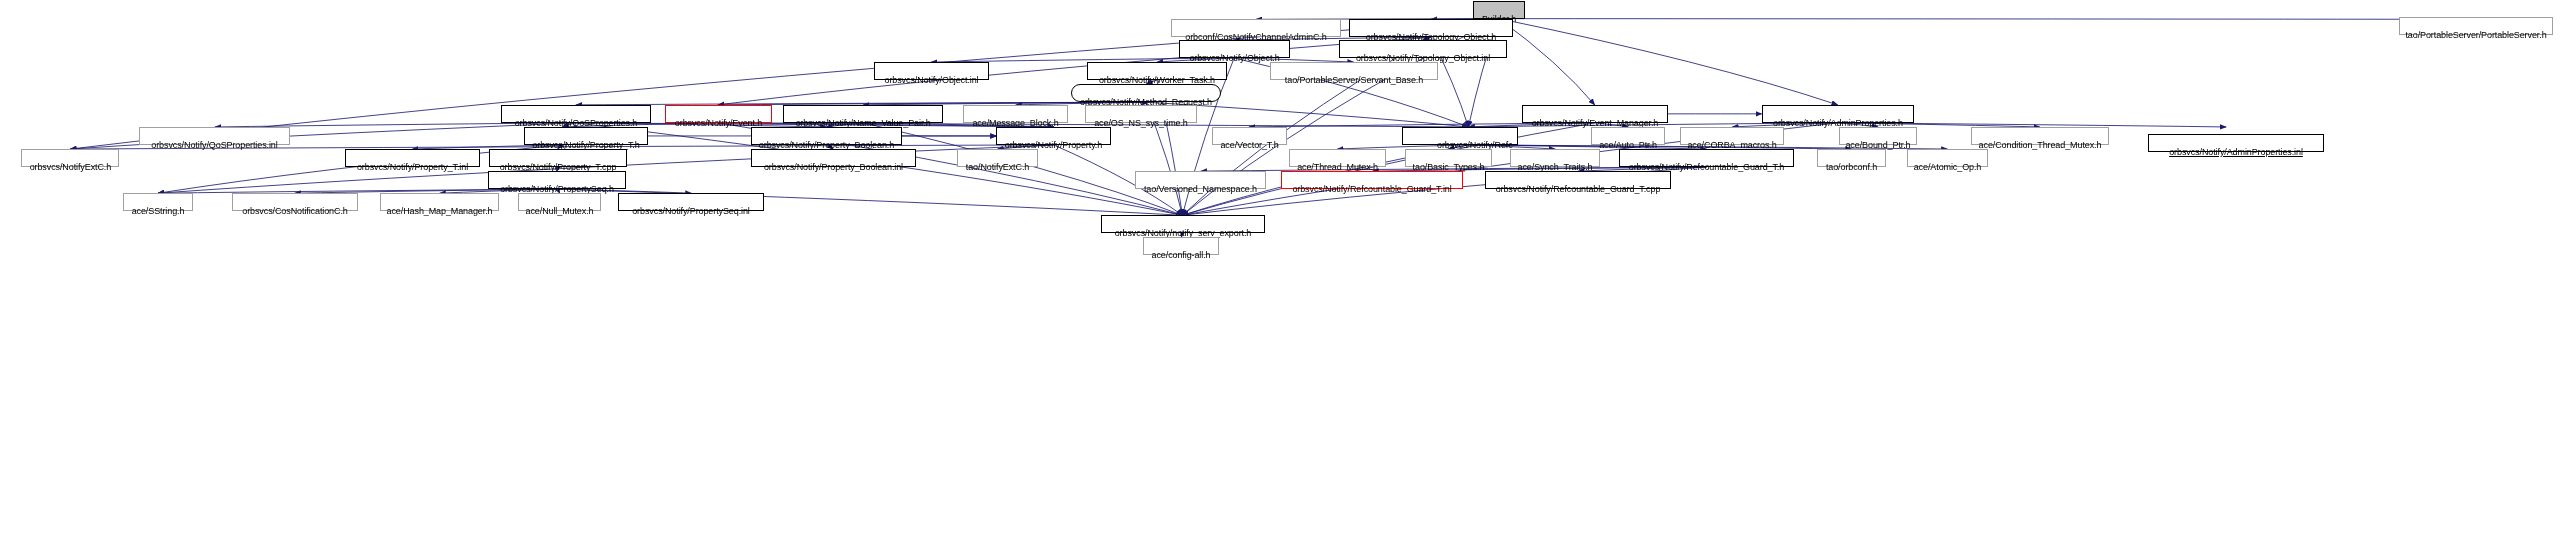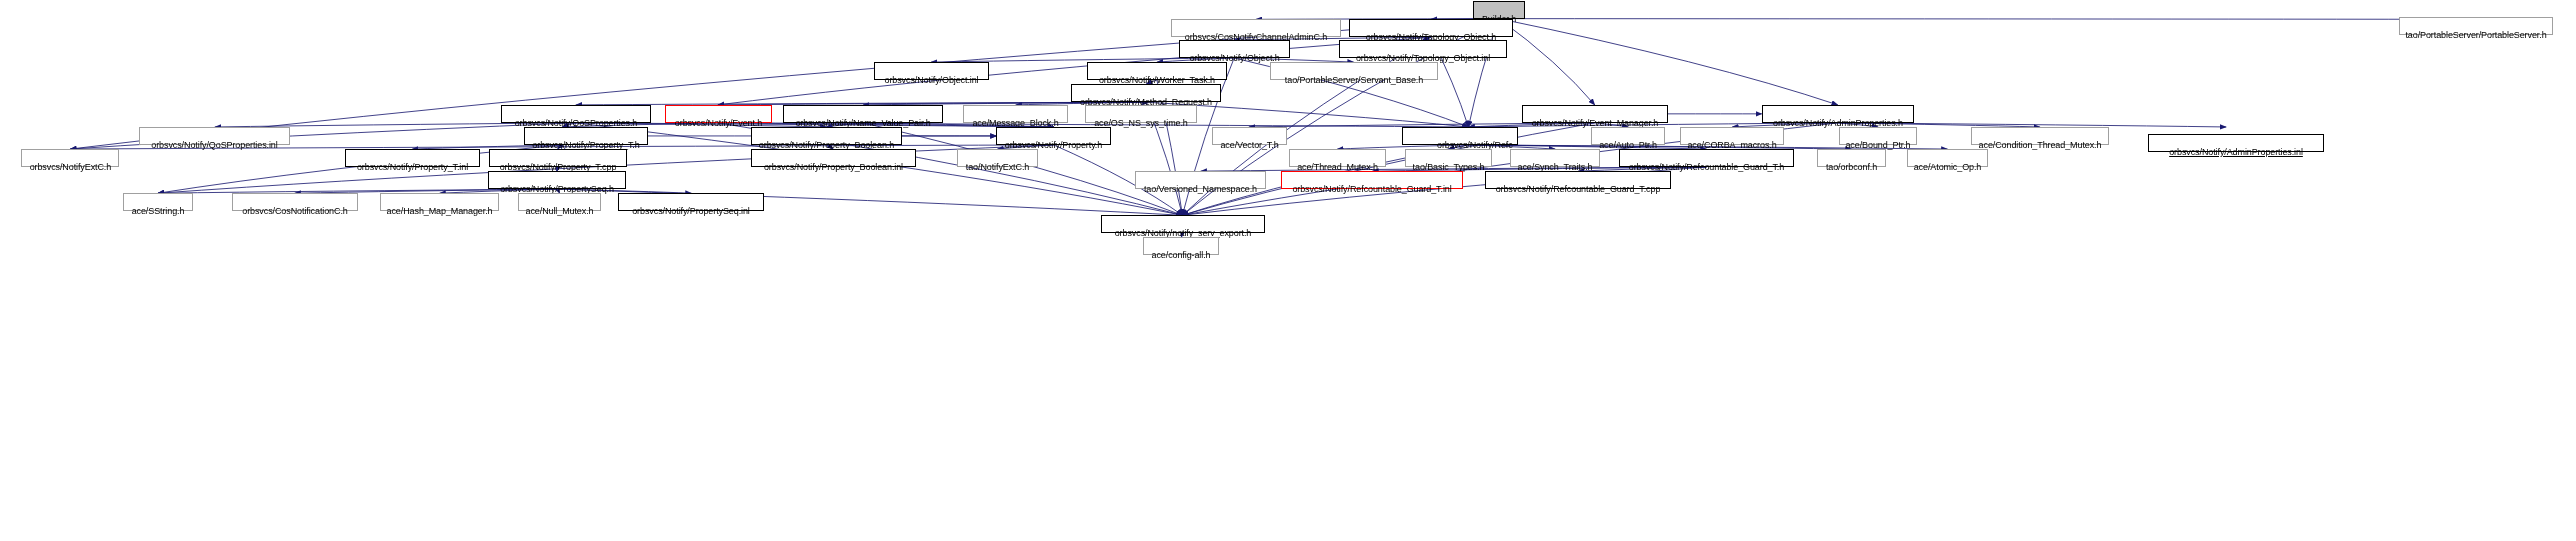--- a/index.html
+++ b/index.html
@@ -148,21 +148,21 @@
         <path d="M807,274 Q927.9,277 1002,280" fill="none" stroke="#191970" stroke-width="1.2" marker-end="url(#arrow)"></path>
         <path d="M807,274 Q1369.03,293 1713.5,312" fill="none" stroke="#191970" stroke-width="1.2" marker-end="url(#arrow)"></path>
         <path d="M1713.5,338 Q1712.57,341 1712,344" fill="none" stroke="#191970" stroke-width="1.2" marker-end="url(#arrow)"></path>
       </g>
   </svg>
   <div id="nodes">
       <div class="node root" style="left: 1473px; top: 0.7px; width: 52px;">
         <span class="node-label">Builder.h</span>
       </div>
       <div class="node " style="left: 1171px; top: 19.3px; width: 170px;">
-        <span class="node-label">orbsvcs/CosNotifyChannelAdminC.h</span>
+        <span class="node-label">orbconf/CosNotifyChannelAdminC.h</span>
       </div>
       <div class="node solid" style="left: 1349px; top: 19.3px; width: 164px;">
         <span class="node-label">orbsvcs/Notify/Topology_Object.h</span>
       </div>
       <div class="node " style="left: 2399px; top: 17px; width: 154px;">
         <span class="node-label">tao/PortableServer/PortableServer.h</span>
       </div>
       <div class="node solid" style="left: 1179px; top: 40px; width: 111px;">
         <span class="node-label">orbsvcs/Notify/Object.h</span>
       </div>
@@ -171,21 +171,21 @@
       </div>
       <div class="node solid" style="left: 874px; top: 62px; width: 115px;">
         <span class="node-label">orbsvcs/Notify/Object.inl</span>
       </div>
       <div class="node solid" style="left: 1087px; top: 62px; width: 140px;">
         <span class="node-label">orbsvcs/Notify/Worker_Task.h</span>
       </div>
       <div class="node " style="left: 1270px; top: 62px; width: 168px;">
         <span class="node-label">tao/PortableServer/Servant_Base.h</span>
       </div>
-      <div class="node solid" style="left: 1071px; top: 84px; width: 150px;">
+      <div class="node solid" style="left: 1071px; top: 84px; width: 150px; border-radius: 9px;">
         <span class="node-label">orbsvcs/Notify/Method_Request.h</span>
       </div>
       <div class="node solid" style="left: 501px; top: 105px; width: 150px;">
         <span class="node-label">orbsvcs/Notify/QoSProperties.h</span>
       </div>
       <div class="node current" style="left: 665px; top: 105px; width: 107px;">
         <span class="node-label">orbsvcs/Notify/Event.h</span>
       </div>
       <div class="node solid" style="left: 783px; top: 105px; width: 160px;">
         <span class="node-label">orbsvcs/Notify/Name_Value_Pair.h</span>

